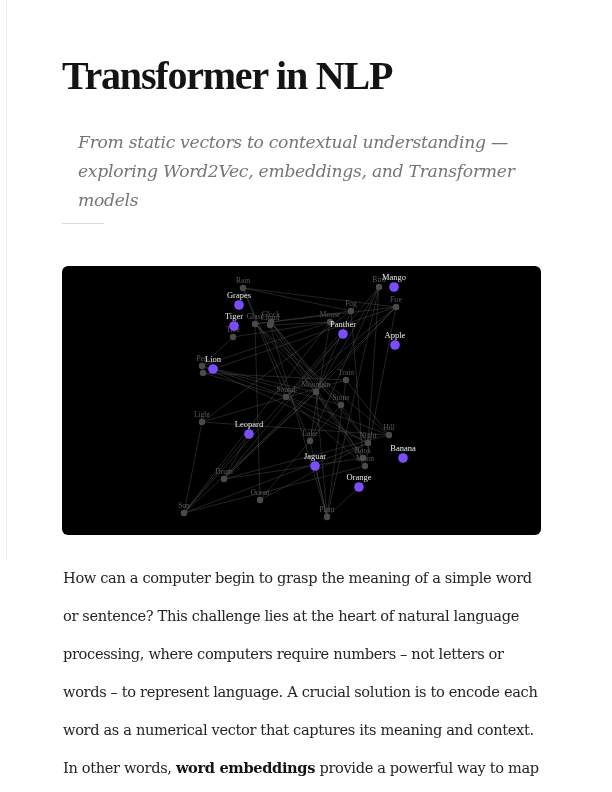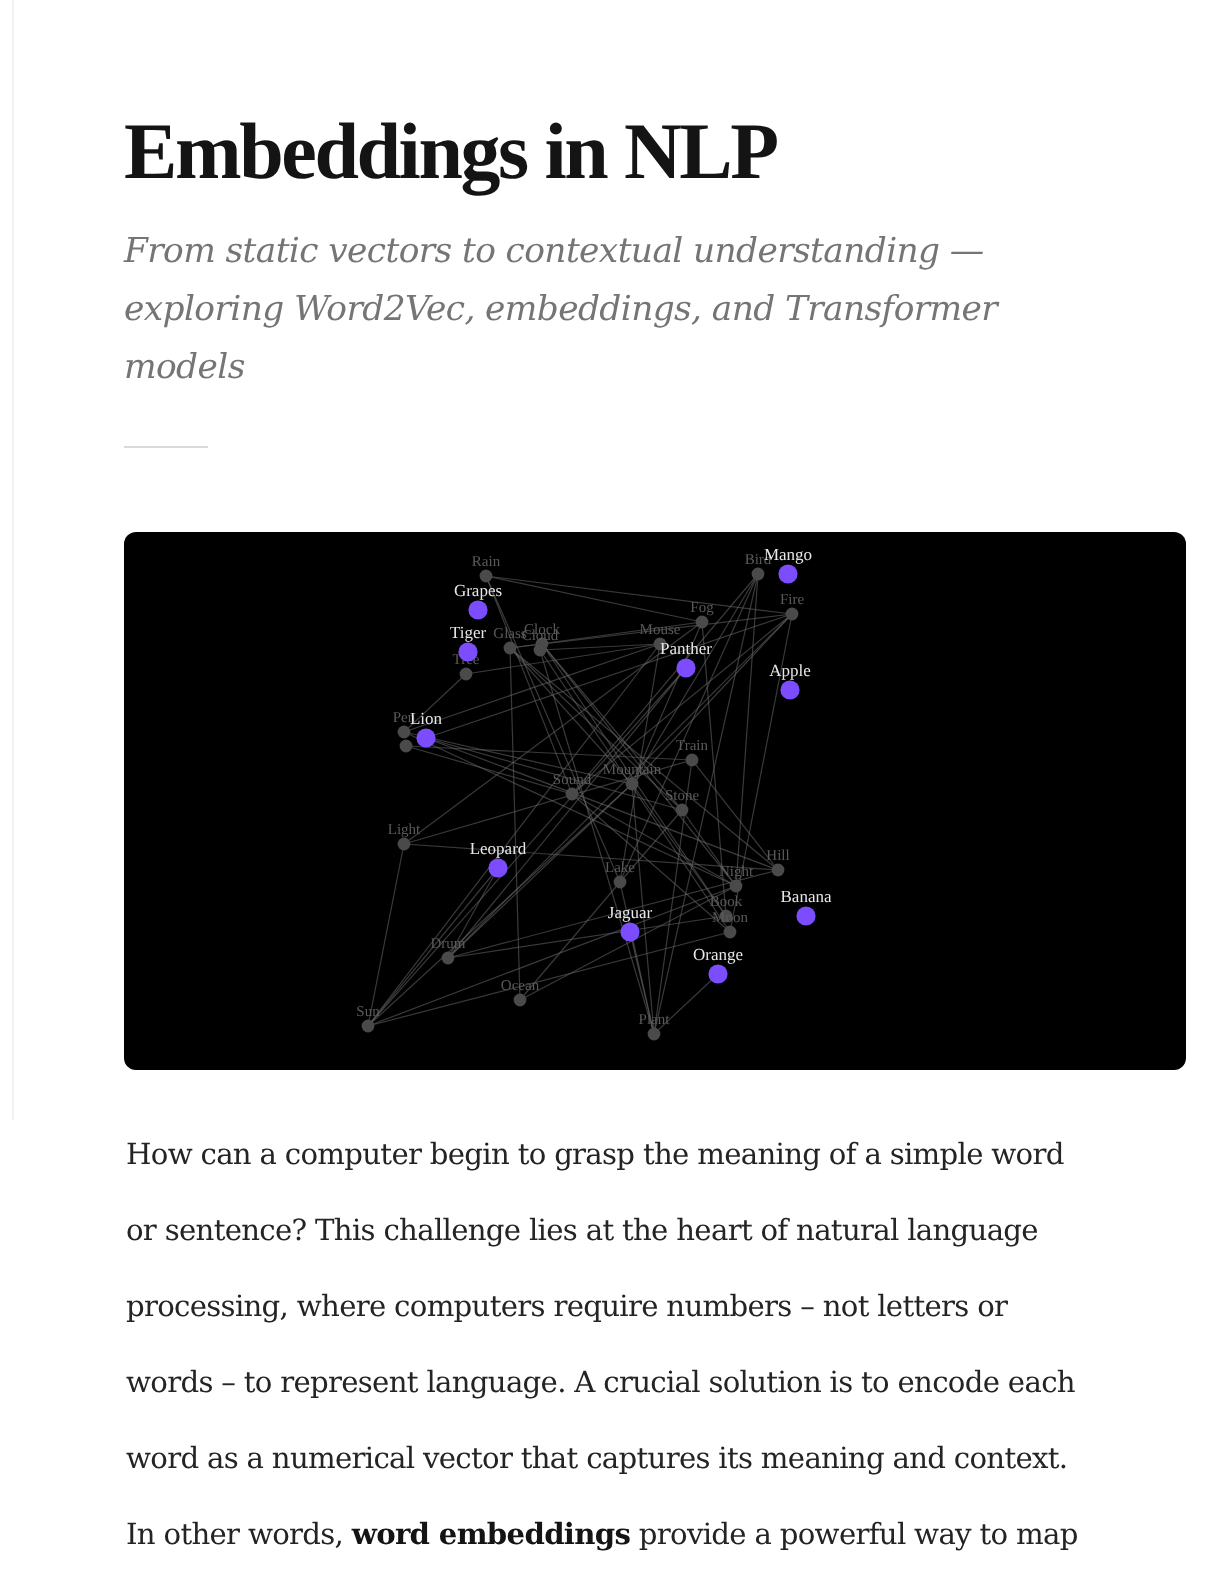--- a/index.html
+++ b/index.html
@@ -4,43 +4,43 @@
   <style>
     html, body { margin: 0; padding: 0; background: #ffffff; }
     body { width: 612px; height: 792px; position: relative; overflow: hidden; }
     .edge-line { position: absolute; left: 6px; top: 0; width: 1px; height: 560px; background: #f1f1f1; }
     .title {
       position: absolute; left: 62px; top: 52px; margin: 0;
       font-family: "Liberation Serif", "DejaVu Serif", serif;
       font-weight: bold; font-size: 40px; letter-spacing: -1.2px; color: #141414; line-height: 48px;
     }
     .subtitle {
-      position: absolute; left: 62px; top: 112px; margin: 0; width: 500px;
+      position: absolute; left: 62px; top: 112px; margin: 16px; width: 500px;
       font-family: "DejaVu Serif", "Liberation Serif", serif;
       font-style: italic; font-size: 17.2px; line-height: 29px; color: #757575; letter-spacing: -0.3px;
     }
     .divider { position: absolute; left: 62px; top: 223px; width: 42px; height: 1px; background: #d9d9d9; }
     .hero {
-      position: absolute; left: 62px; top: 266px; width: 531px; height: 269px;
+      position: absolute; left: 62px; top: 266px; width: 479px; height: 269px;
       background: #000; border-radius: 6px; overflow: hidden;
     }
     .hero svg { display: block; }
     .body-text {
       position: absolute; left: 63px; top: 559px; width: 486px; margin: 0;
       font-family: "DejaVu Serif", "Liberation Serif", serif;
       font-size: 14.6px; line-height: 38px; color: #242424; letter-spacing: -0.35px;
     }
     .body-text b { font-weight: bold; color: #141414; }
   </style>
 </head>
 <body>
 
 <div class="edge-line"></div>
 
-<h1 class="title">Embeddings in NLP</h1>
+<h1 class="title">Transformer in NLP</h1>
 
 <p class="subtitle">From static vectors to contextual understanding — exploring Word2Vec, embeddings, and Transformer models</p>
 
 <div class="divider"></div>
 
 <div class="hero">
   <svg id="graph" width="479" height="269" viewBox="0 0 479 269" xmlns="http://www.w3.org/2000/svg">
     <g id="edges">
         <line x1="181" y1="22" x2="289" y2="45" stroke="#6a6a6a" stroke-width="0.6" stroke-opacity="0.55"></line>
         <line x1="181" y1="22" x2="334" y2="41" stroke="#6a6a6a" stroke-width="0.6" stroke-opacity="0.55"></line>

